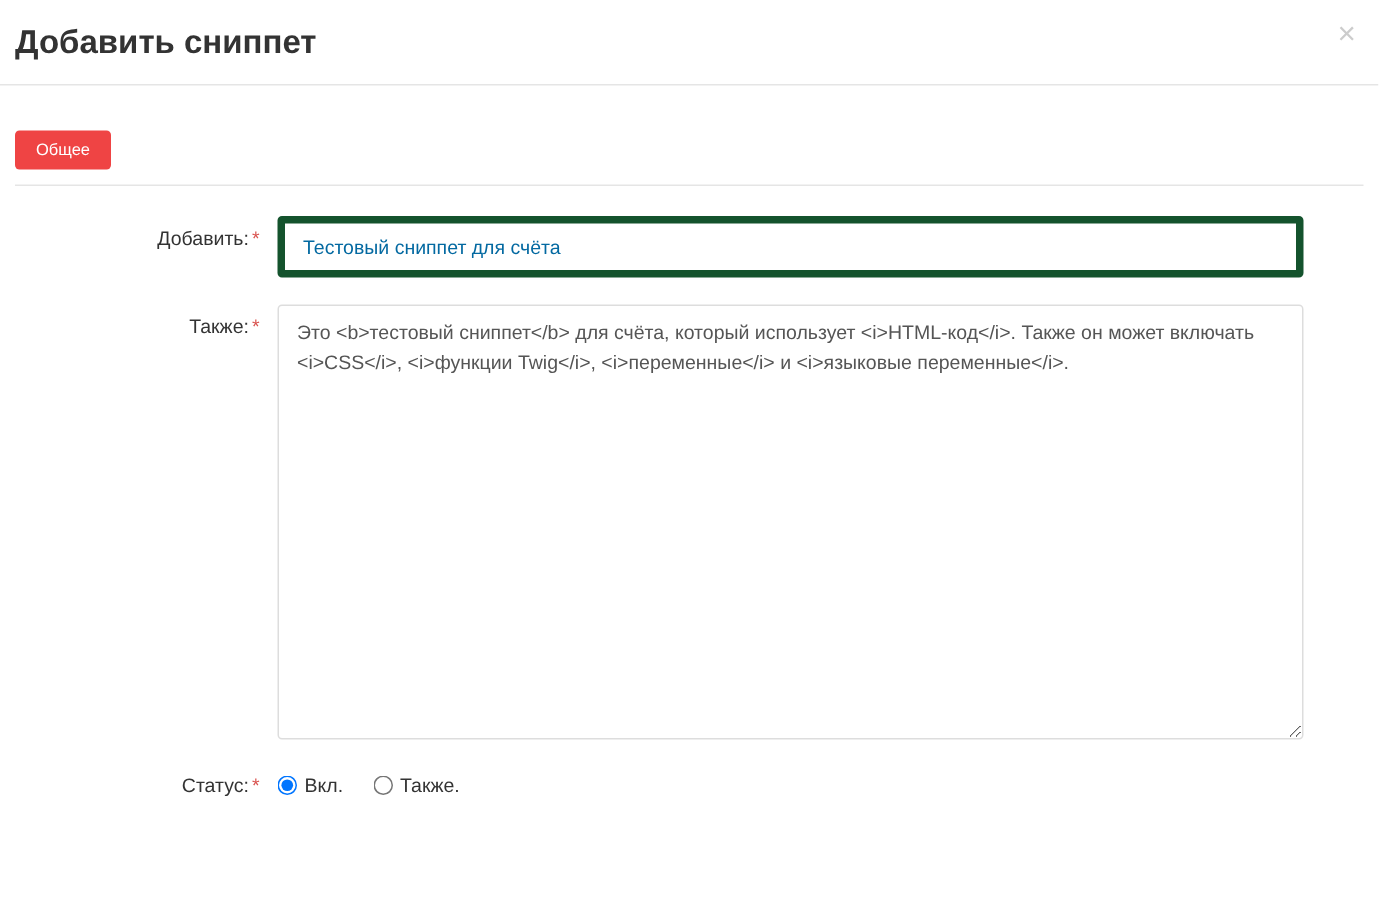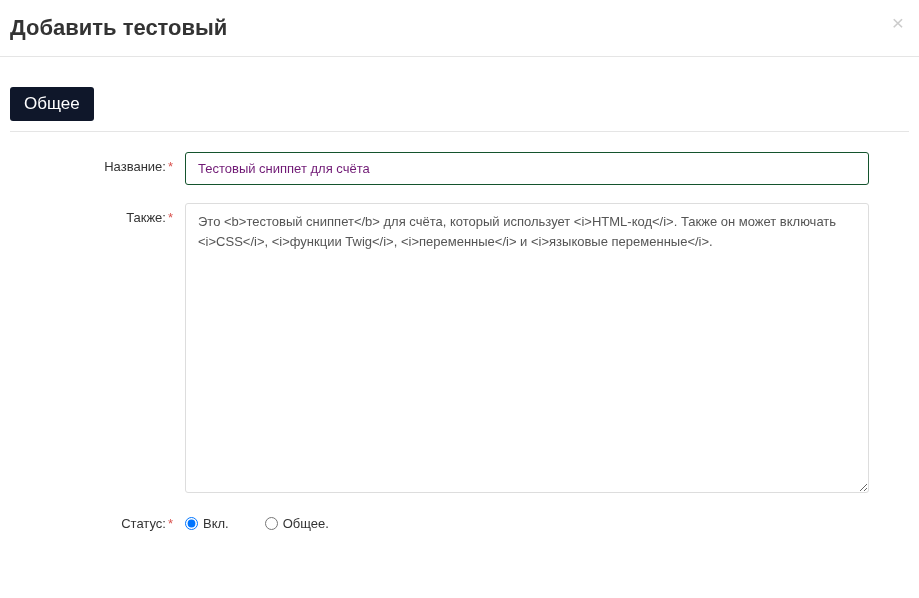--- a/index.html
+++ b/index.html
@@ -41,24 +41,24 @@
       border: none;
       border-top: 1px solid #e5e5e5;
       margin: 0 0 20px 0;
     }
     .tabs {
       margin-bottom: 8px;
     }
     .tab {
       display: inline-block;
       padding: 7px 14px;
-      background: #0f172a;
+      background: #ef4444;
       color: #fff;
       border-radius: 3px;
-      font-size: 17px;
+      font-size: 11px;
       cursor: pointer;
     }
     .divider2 {
       border: none;
       border-top: 1px solid #e5e5e5;
       margin: 10px 0 20px 0;
     }
     .form-row {
       display: flex;
       margin-bottom: 18px;
@@ -96,41 +96,41 @@
       cursor: help;
       vertical-align: middle;
     }
     .form-control {
       flex: 1;
       padding-right: 40px;
     }
     .text-input {
       width: 100%;
       padding: 8px 12px;
-      border: 1px solid #14532d;
+      border: 5px solid #14532d;
       border-radius: 3px;
       font-size: 13px;
-      color: #701a75;
+      color: #0369a1;
       font-family: inherit;
     }
     .textarea-input {
       width: 100%;
       padding: 8px 12px;
       border: 1px solid #ddd;
       border-radius: 3px;
       font-size: 13px;
       color: #555;
       font-family: inherit;
       resize: both;
       min-height: 290px;
       line-height: 1.5;
     }
     .radio-group {
       display: flex;
-      gap: 36px;
+      gap: 20px;
       padding-top: 2px;
     }
     .radio-item {
       display: flex;
       align-items: center;
       gap: 5px;
       font-size: 13px;
       color: #333;
     }
     .radio-item input[type="radio"] {
@@ -140,36 +140,36 @@
     }
     .radio-item label {
       cursor: pointer;
     }
   </style>
 </head>
 <body>
 
 <div class="modal-container">
   <div class="modal-header">
-    <h2 class="modal-title">Добавить тестовый</h2>
+    <h2 class="modal-title">Добавить сниппет</h2>
     <button class="close-btn">×</button>
   </div>
 
   <hr class="divider">
 
   <div class="modal-body">
     <div class="tabs">
       <div class="tab">Общее</div>
     </div>
 
     <hr class="divider2">
 
     <div class="form-row">
       <div class="form-label">
-        <span>Название:</span><span class="required">*</span>
+        <span>Добавить:</span><span class="required">*</span>
       </div>
       <div class="form-control">
         <input type="text" class="text-input" value="Тестовый сниппет для счёта" style="">
       </div>
     </div>
 
 
     <div class="form-row">
       <div class="form-label">
         <span>Также:</span><span class="required">*</span>
@@ -184,20 +184,20 @@
         <span>Статус:</span><span class="required">*</span>
       </div>
       <div class="form-control">
         <div class="radio-group">
           <div class="radio-item">
             <input type="radio" name="status" id="status-on" checked="" style="">
             <label for="status-on">Вкл.</label>
           </div>
           <div class="radio-item">
             <input type="radio" name="status" id="status-off" style="">
-            <label for="status-off">Общее.</label>
+            <label for="status-off">Также.</label>
           </div>
         </div>
       </div>
     </div>
 
   </div>
 </div>
 
 </body></html>

